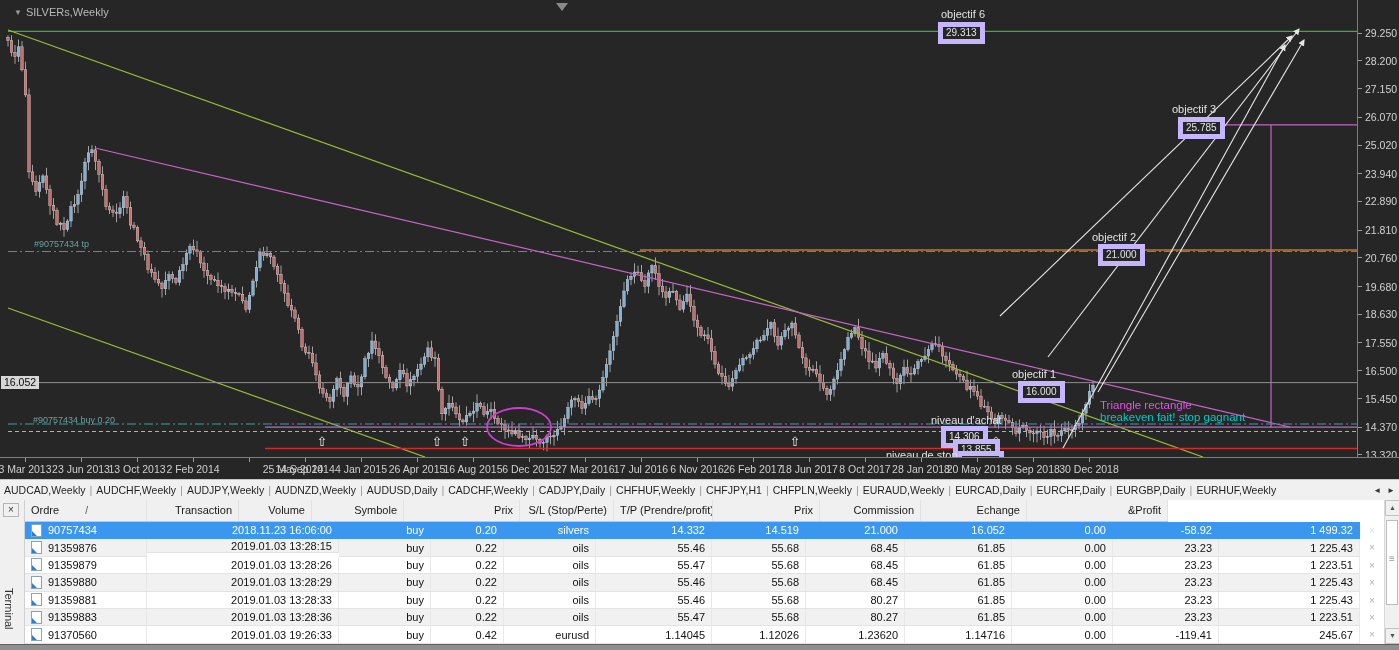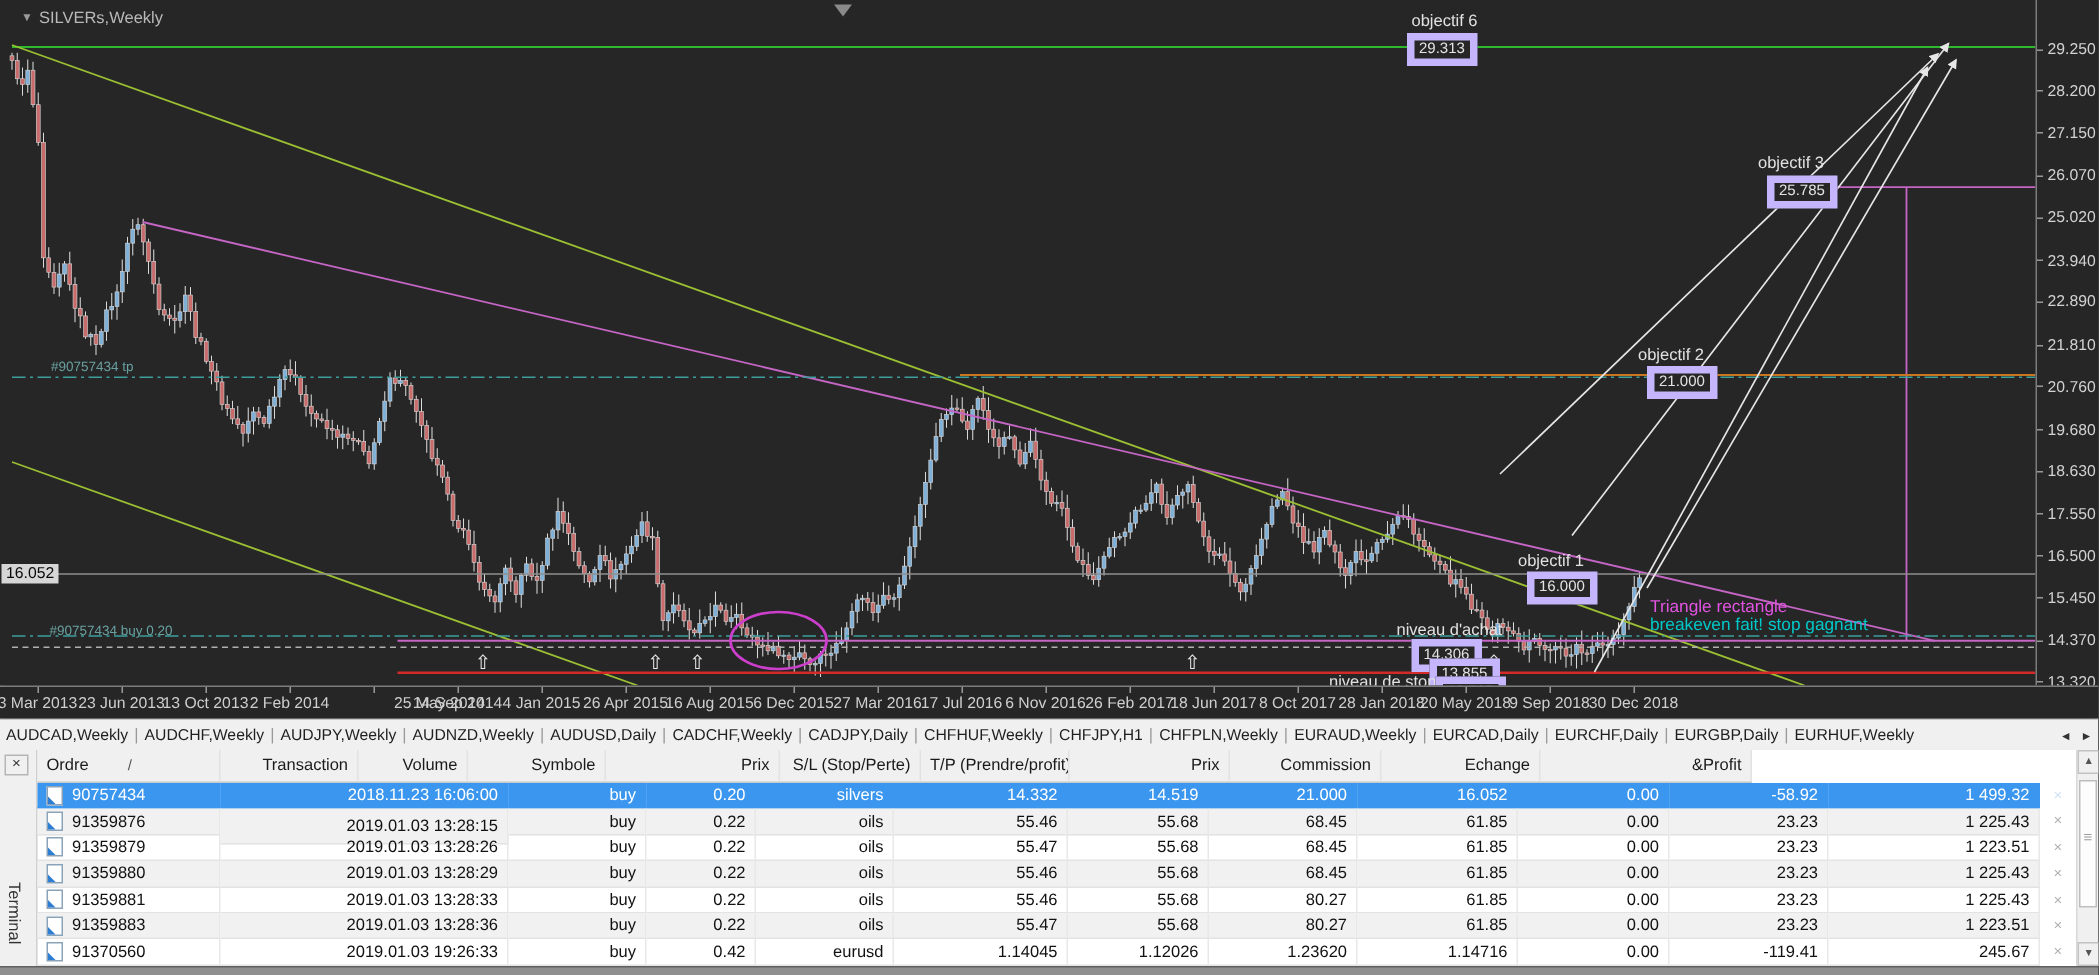--- a/index.html
+++ b/index.html
@@ -922,21 +922,21 @@
           <div class="tcell num" style="width: 101px; height: 17.4px;">0.00</div>
           <div class="tcell num" style="width: 106px; height: 17.4px;">-58.92</div>
           <div class="tcell num" style="width: 141px; height: 17.4px;">1 499.32</div>
           <div class="row-close" style="left: 1335px; color: rgb(207, 226, 248);">×</div>
         </div>
         <div class="trow alt" style="height: 17.4px;">
           <div class="tcell" style="width: 122px; height: 17.4px;">
             <span class="doc-icon"></span>
             <span>91359876</span>
           </div>
-          <div class="tcell num" style="width: 192px; height: 24px;">2019.01.03 13:28:15</div>
+          <div class="tcell num" style="width: 192px; height: 14px;">2019.01.03 13:28:15</div>
           <div class="tcell num" style="width: 92px; height: 17.4px;">buy</div>
           <div class="tcell num" style="width: 73px; height: 17.4px;">0.22</div>
           <div class="tcell num" style="width: 92px; height: 17.4px;">oils</div>
           <div class="tcell num" style="width: 116px; height: 17.4px;">55.46</div>
           <div class="tcell num" style="width: 94px; height: 17.4px;">55.68</div>
           <div class="tcell num" style="width: 99px; height: 17.4px;">68.45</div>
           <div class="tcell num" style="width: 107px; height: 17.4px;">61.85</div>
           <div class="tcell num" style="width: 101px; height: 17.4px;">0.00</div>
           <div class="tcell num" style="width: 106px; height: 17.4px;">23.23</div>
           <div class="tcell num" style="width: 141px; height: 17.4px;">1 225.43</div>

